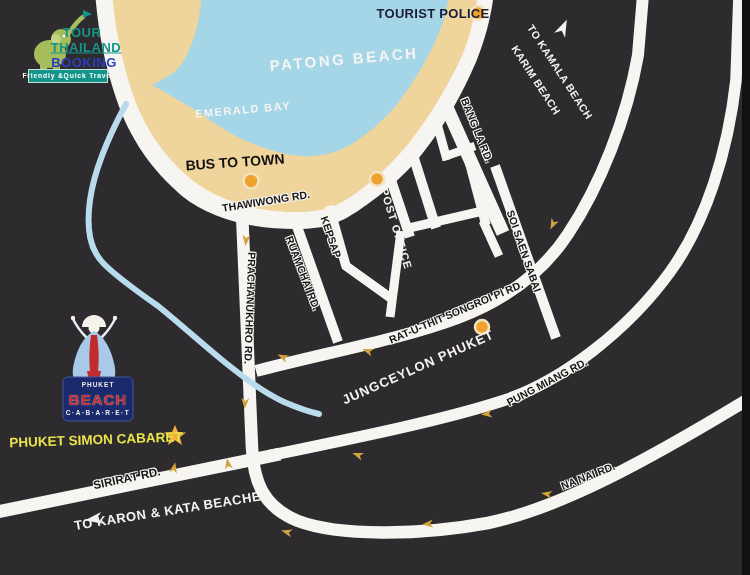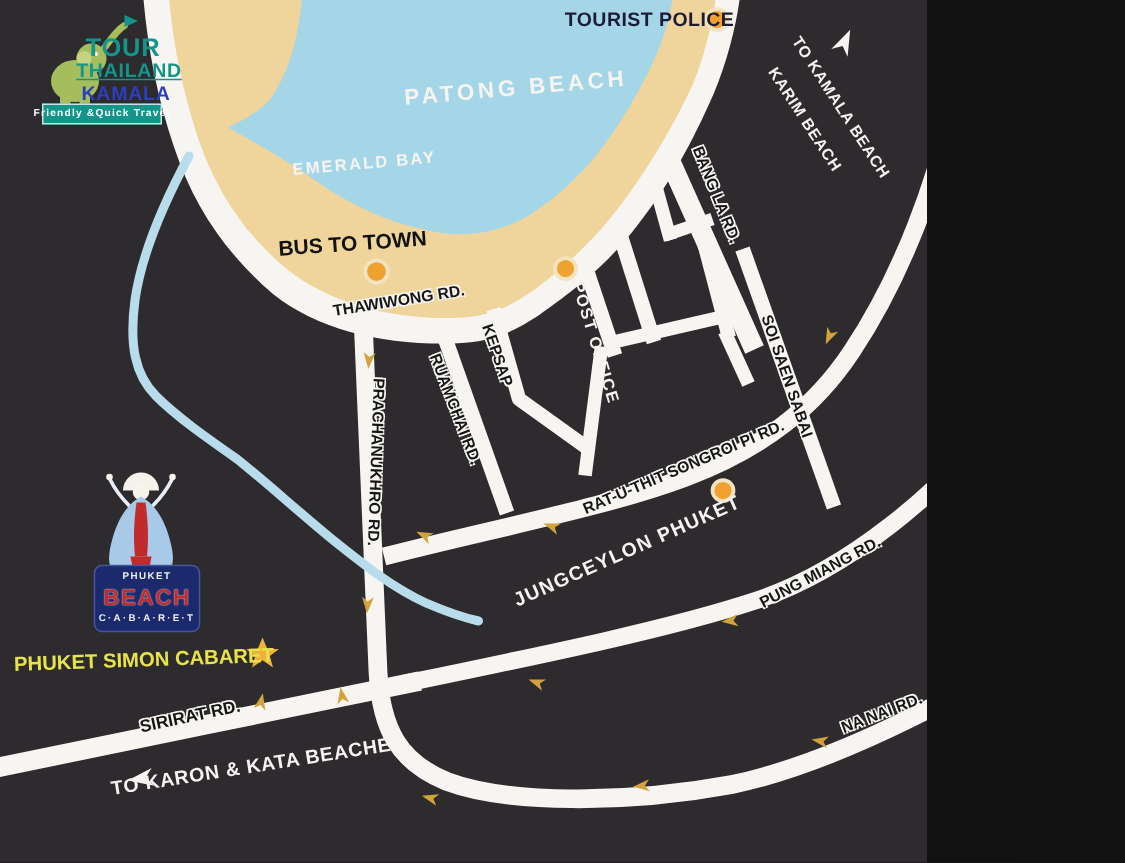--- a/index.html
+++ b/index.html
@@ -1,16 +1,16 @@
 <!DOCTYPE html>
 <html style="--c-background: #2e2b2e; --c-road: #f7f5f1; --c-water: #a5d6e8; --c-sand: #efd49c; --c-stream: #b9dcec; --c-marker: #efa22f; --c-marker_ring: #f3e3c0; --c-arrow_gold: #d2a33c; --c-star_yellow: #f0b23a; --c-cabaret_yellow: #e9e34a; --c-navy_text: #1c1c38; --c-brand_teal: #14958a; --c-brand_blue: #2b3fbf; --c-brand_green: #a6bd5d; --c-cabaret_navy: #1b2a6d; --c-cabaret_red: #c22b2b; --c-cabaret_gown: #a9c9e9;"><head>
 <meta charset="utf-8">
 <style>
   html,body{margin:0;padding:0;background:#111;}
-  .stage{position:relative;width:618px;height:575px;overflow:hidden;
+  .stage{position:relative;width:742px;height:575px;overflow:hidden;
          background:var(--c-background,#2e2b2e);
          font-family:"Liberation Sans", sans-serif;}
   .stage svg{position:absolute;left:0;top:0;}
   .lbl{position:absolute;white-space:nowrap;font-weight:bold;
        transform:translate(-50%,-50%) rotate(var(--r,0deg));
        color:#f6f4f0;line-height:1;}
   .halo{color:#161616;
         text-shadow:-1px -1px 0 var(--c-road,#f7f5f1),1px -1px 0 var(--c-road,#f7f5f1),
                     -1px 1px 0 var(--c-road,#f7f5f1),1px 1px 0 var(--c-road,#f7f5f1);}
   .banner{position:absolute;left:28px;top:69px;width:78px;height:12px;
@@ -159,23 +159,23 @@
 <div class="lbl halo" style="left:477px;top:130px;--r:68deg;font-size:10.5px;">BANG LA RD.</div>
 <div class="lbl halo" style="left:524px;top:251px;--r:71deg;font-size:10.5px;">SOI SAEN SABAI</div>
 <div class="lbl halo" style="left:456px;top:312px;--r:-23deg;font-size:10.5px;">RAT-U-THIT SONGROI PI RD.</div>
 <div class="lbl" style="left:418px;top:367px;--r:-24deg;font-size:13px;letter-spacing:1px;">JUNGCEYLON PHUKET</div>
 <div class="lbl halo" style="left:547px;top:382px;--r:-28deg;font-size:10.5px;">PUNG MIANG RD.</div>
 <div class="lbl halo" style="left:588px;top:476px;--r:-21deg;font-size:10.5px;">NA NAI RD.</div>
 <div class="lbl halo" style="left:127px;top:479px;--r:-12deg;font-size:11.5px;">SIRIRAT RD.</div>
 <div class="lbl" style="left:172px;top:510px;--r:-9deg;font-size:13px;letter-spacing:.5px;">TO KARON &amp; KATA BEACHES</div>
 <div class="lbl" style="left:96px;top:440px;--r:-2deg;font-size:13.5px;color:var(--c-cabaret_yellow,#e9e34a);">PHUKET SIMON CABARET</div>
 
-<div class="lbl" style="left:73px;top:32px;font-size:17px;letter-spacing:.5px;color:var(--c-brand_teal,#14958a);padding-left:18px;">TOUR</div>
+<div class="lbl" style="left:73px;top:32px;font-size:13px;letter-spacing:.5px;color:var(--c-brand_teal,#14958a);padding-left:18px;">TOUR</div>
 <div class="lbl" style="left:86px;top:47px;font-size:13px;letter-spacing:.5px;color:var(--c-brand_teal,#14958a);text-decoration:underline;">THAILAND</div>
-<div class="lbl" style="left:84px;top:62px;font-size:13px;letter-spacing:.5px;color:var(--c-brand_blue,#2b3fbf);">KAMALA</div>
+<div class="lbl" style="left:84px;top:62px;font-size:13px;letter-spacing:.5px;color:var(--c-brand_blue,#2b3fbf);">BOOKING</div>
 <div class="banner">
   <span class="lbl">Friendly &amp;Quick Travel</span>
 </div>
 
 <div class="lbl" style="left:98px;top:385px;font-size:6.5px;letter-spacing:1px;color:#eeeeee;">PHUKET</div>
 <div class="lbl" style="left:98px;top:399px;font-size:15px;letter-spacing:1px;color:var(--c-cabaret_red,#d42a2a);text-shadow:0 0 1px #fff;">BEACH</div>
 <div class="lbl" style="left:98px;top:413px;font-size:6.5px;letter-spacing:1.5px;color:#eeeeee;">C·A·B·A·R·E·T</div>
 
 </div>
 

